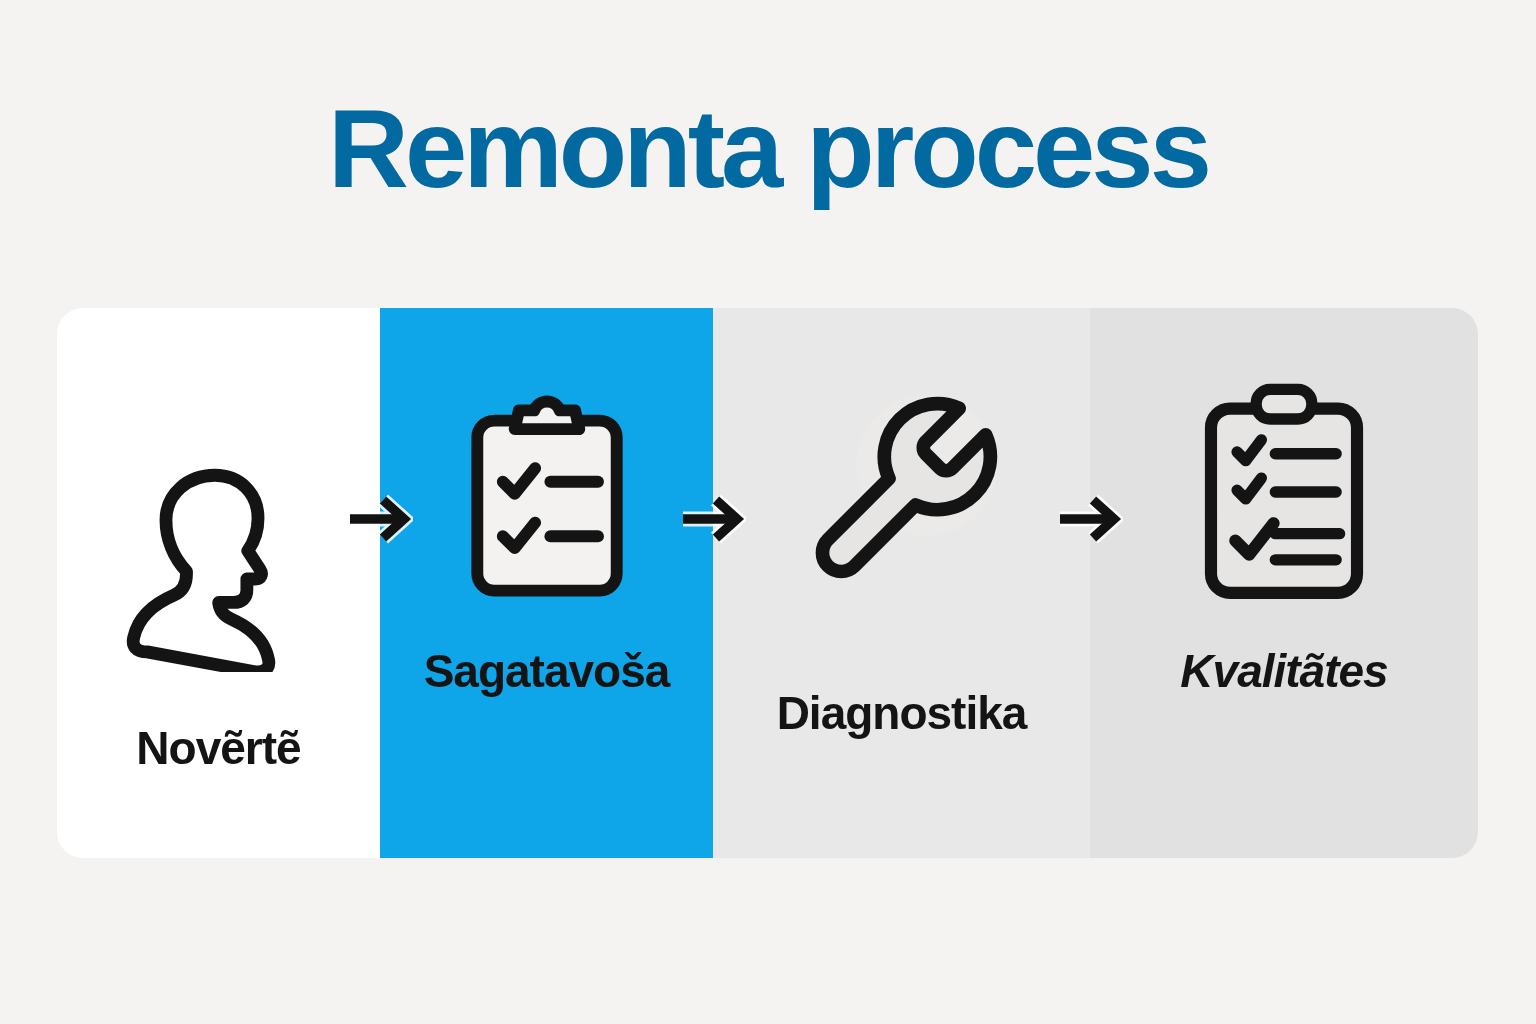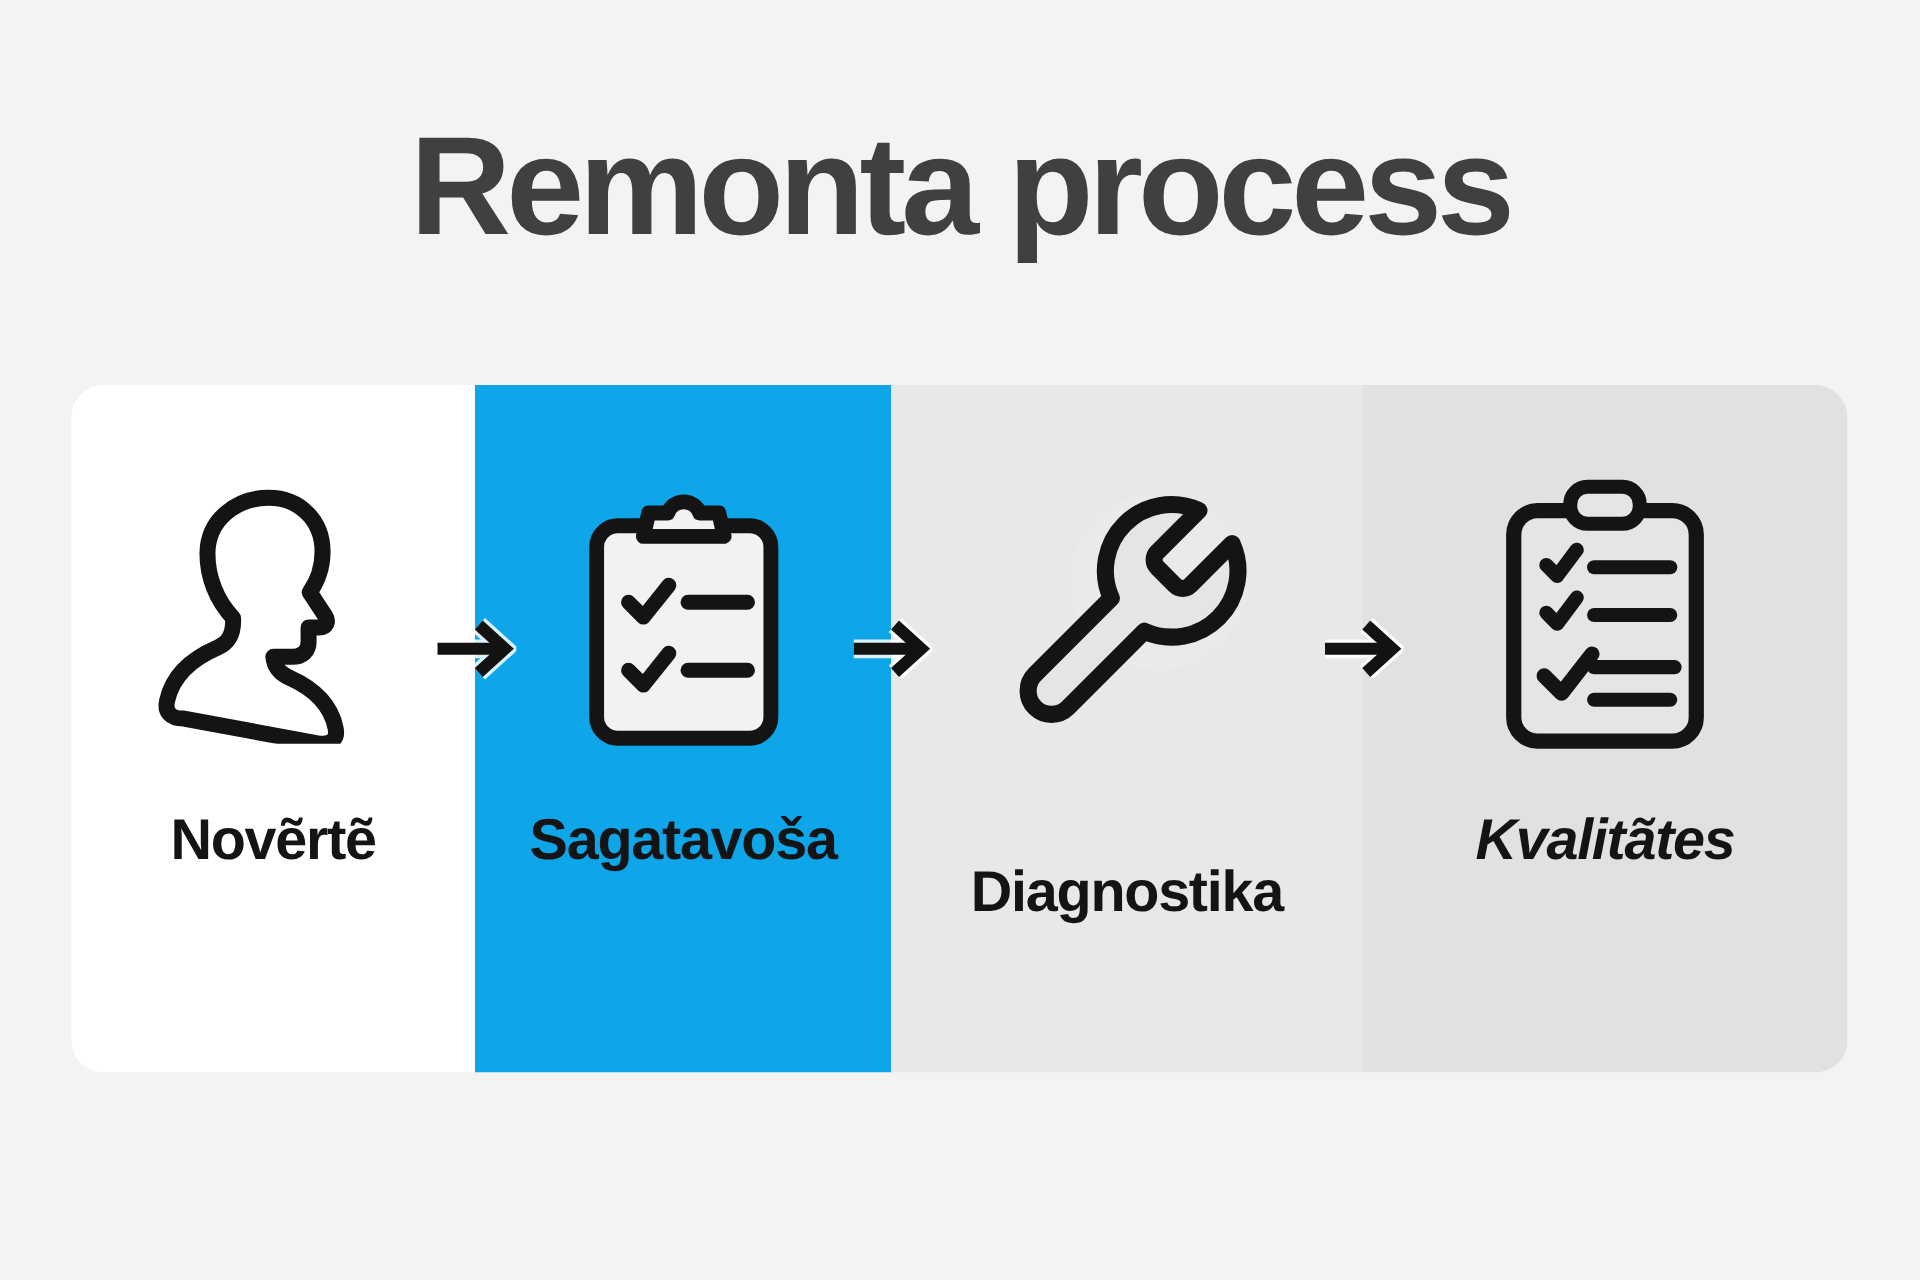--- a/index.html
+++ b/index.html
@@ -6,31 +6,31 @@
   body{
     width:1536px;height:1024px;position:relative;overflow:hidden;
     background:#f4f3f2;
     font-family:"Liberation Sans","DejaVu Sans",sans-serif;
     color:#141414;
   }
   .title{
     position:absolute;top:84px;left:0;width:1536px;
     text-align:center;
     font-size:112px;font-weight:700;letter-spacing:-4px;
-    color:#404040;
+    color:#0369a1;
   }
   .band{
     position:absolute;left:57px;top:308px;width:1421px;height:550px;
     border-radius:26px;overflow:hidden;display:flex;
   }
   .panel{
     height:100%;display:flex;flex-direction:column;align-items:center;
     padding-top:68px;box-sizing:border-box;
   }
-  .panel-1{width:323px;}
+  .panel-1{width:323px;justify-content:center;}
   .panel-2{width:333px;}
   .panel-3{width:377px;gap:42px;}
   .panel-4{width:388px;font-style:italic;}
   .icon-wrap{
     height:232px;display:flex;align-items:center;justify-content:center;
   }
   .step-label{
     margin-top:32px;text-align:center;
     font-size:46px;font-weight:700;letter-spacing:-1px;
     line-height:1.38;color:#141414;

